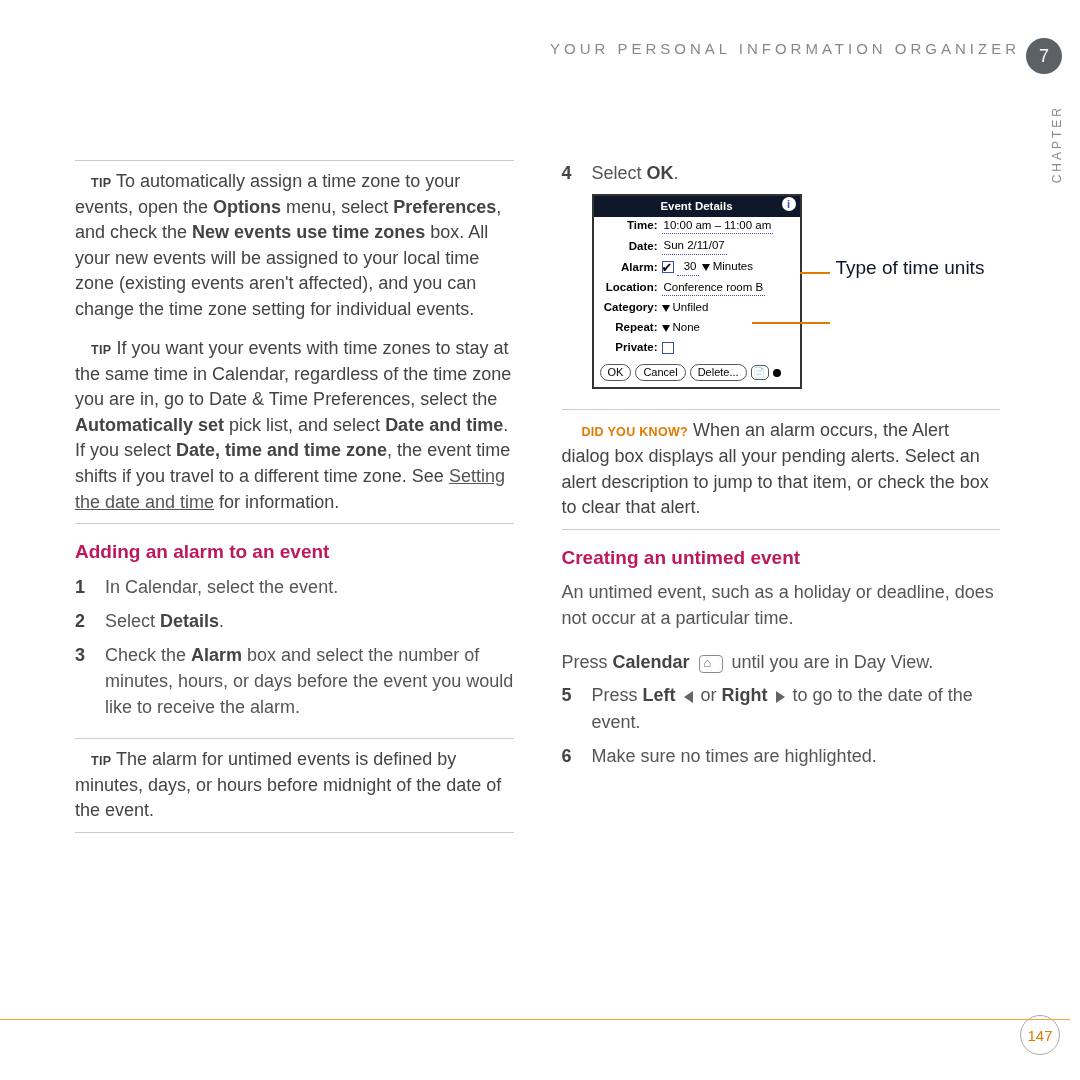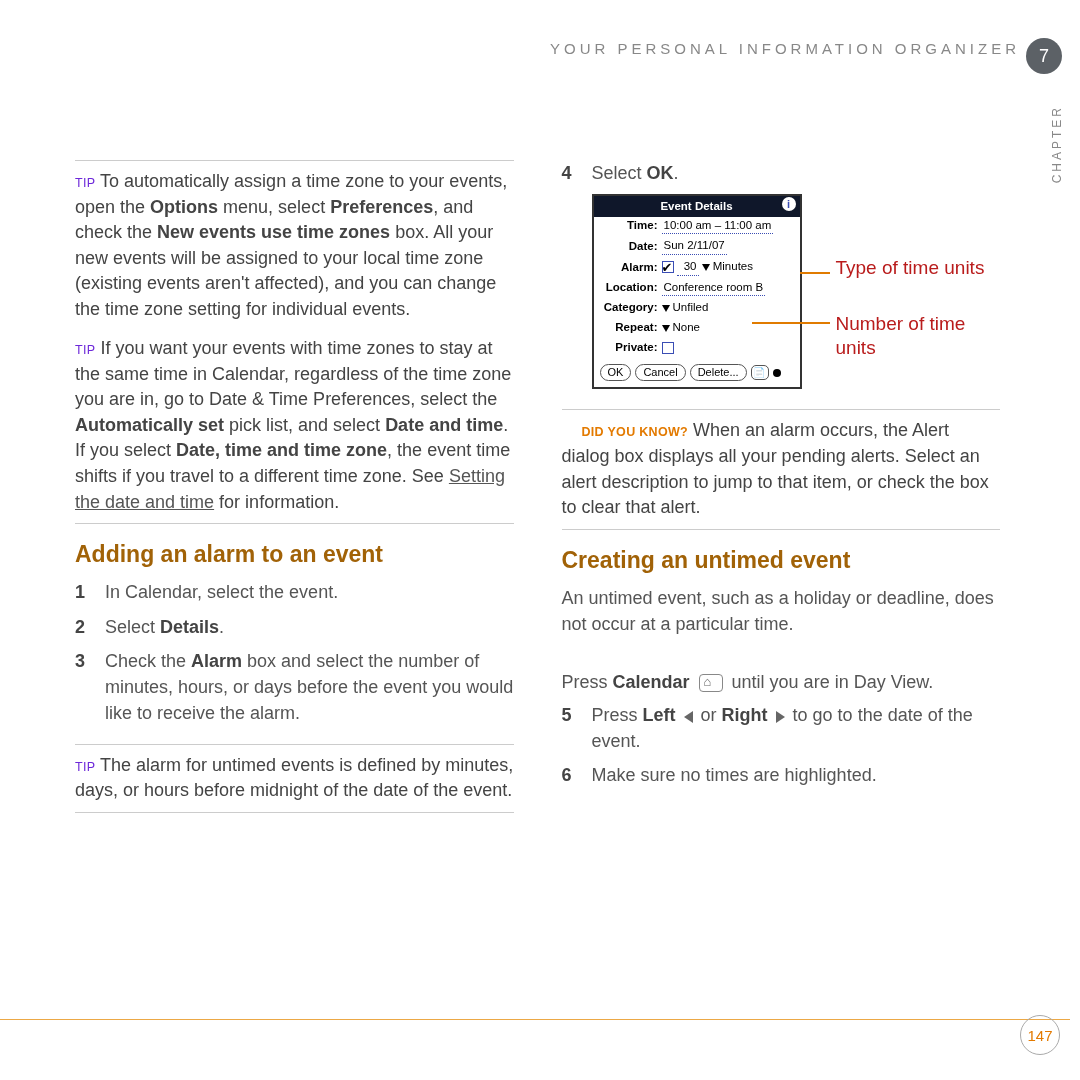--- a/index.html
+++ b/index.html
@@ -51,25 +51,25 @@
   .col { flex: 1; font-size: 18px; line-height: 1.45; color: #555; }
   .tip-box, .dyk-box {
     border-top: 1px solid #ccc;
     border-bottom: 1px solid #ccc;
     padding: 8px 0;
     margin-bottom: 14px;
     color: #444;
     font-size: 18px;
     line-height: 1.42;
   }
-  .tip-label { color: #6d28d9; font-weight: normal; font-size: 12.5px; letter-spacing: 0.3px; }
+  .tip-label { color: #404040; font-weight: bold; font-size: 12.5px; letter-spacing: 0.3px; margin-left: 16px; }
   .dyk-label { color: #e37a00; font-weight: bold; font-size: 12.5px; letter-spacing: 0.3px; padding-left: 20px; }
   .tip-box .tip-section + .tip-section { margin-top: 14px; }
   b { font-weight: bold; color: #444; }
-  .h2 { font-weight: bold; color: #a16207; font-size: 23px; margin: 14px 0 8px; }
+  .h2 { font-weight: bold; color: #be185d; font-size: 19px; margin: 14px 0 8px; }
   .step { display: flex; gap: 14px; margin-bottom: 8px; }
   .step .num { font-weight: bold; color: #444; min-width: 16px; }
   .step .txt { flex: 1; }
   .link { text-decoration: underline; color: #555; }
   .bottom-rule {
     position: absolute;
     left: 0; right: 10px; bottom: 60px;
     border-top: 1px solid #eca845;
   }
   .page-num {
@@ -110,21 +110,21 @@
   .fval { flex: 1; }
   .dotted { border-bottom: 1.5px dotted #3a4db4; padding: 0 2px; display: inline-block; }
   .chk { display: inline-block; width: 12px; height: 12px; border: 1.5px solid #3a4db4; position: relative; vertical-align: middle; margin-right: 3px; }
   .chk.checked::after { content: "✔"; position: absolute; top: -3px; left: -1px; font-size: 13px; color: #000; }
   .dd-tri { display: inline-block; width: 0; height: 0; border-left: 4px solid transparent; border-right: 4px solid transparent; border-top: 7px solid #000; vertical-align: middle; margin-right: 3px; }
   .shot-btns { display: flex; gap: 4px; padding: 0 6px 6px; align-items: center; }
   .sbtn { border: 1.5px solid #555; border-radius: 9px; padding: 0 7px; font-size: 11px; line-height: 15px; background: #fff; }
   .sicon { width: 18px; height: 15px; border: 1.5px solid #555; border-radius: 5px; display: inline-flex; align-items: center; justify-content: center; font-size: 10px; }
   .sdot { width: 8px; height: 8px; background: #000; border-radius: 50%; }
 
-  .callout { position: absolute; color: #b91c1c; font-size: 19px; line-height: 1.25; }
+  .callout { position: absolute; color: #0f172a; font-size: 19px; line-height: 1.25; }
   .callout-line { position: absolute; background: #e07b00; height: 1.5px; }
 
   .inline-icon {
     display: inline-block; width: 24px; height: 18px;
     border: 1.5px solid #888; border-radius: 4px;
     vertical-align: middle; margin: 0 4px;
     position: relative;
   }
   .inline-icon::after { content: "⌂"; position: absolute; left: 4px; top: -2px; font-size: 13px; color: #666; }
   .tri-left, .tri-right {
@@ -220,30 +220,29 @@
           <span class="sbtn">OK</span>
           <span class="sbtn">Cancel</span>
           <span class="sbtn">Delete...</span>
           <span class="sicon">📄</span>
           <span class="sdot"></span>
         </div>
       </div>
       <div class="callout-line" style="top:78px; left:208px; width:30px"></div>
       <div class="callout" style="top:62px; left:244px; width:150px">Type of time units</div>
       <div class="callout-line" style="top:128px; left:160px; width:78px"></div>
-      <div class="callout" style="top:118px; left:244px; width:150px">Number of time units</div>
     </div>
 
     <div class="dyk-box">
       <span class="dyk-label">DID YOU KNOW?</span>
       <span>When an alarm occurs, the Alert dialog box displays all your pending alerts. Select an alert description to jump to that item, or check the box to clear that alert.</span>
     </div>
 
     <div class="h2">Creating an untimed event</div>
-    <p style="margin-bottom:32px">An untimed event, such as a holiday or deadline, does not occur at a particular time.</p>
+    <p style="margin-bottom:18px">An untimed event, such as a holiday or deadline, does not occur at a particular time.</p>
     <p style="margin-bottom:7px">
       <span>Press </span><b>Calendar</b>
       <span class="inline-icon"></span>
       <span> until you are in Day View.</span>
     </p>
     <div class="step">
       <div class="num">5</div>
       <div class="txt">
         <span>Press </span><b>Left</b>
         <span class="tri-left"></span>

